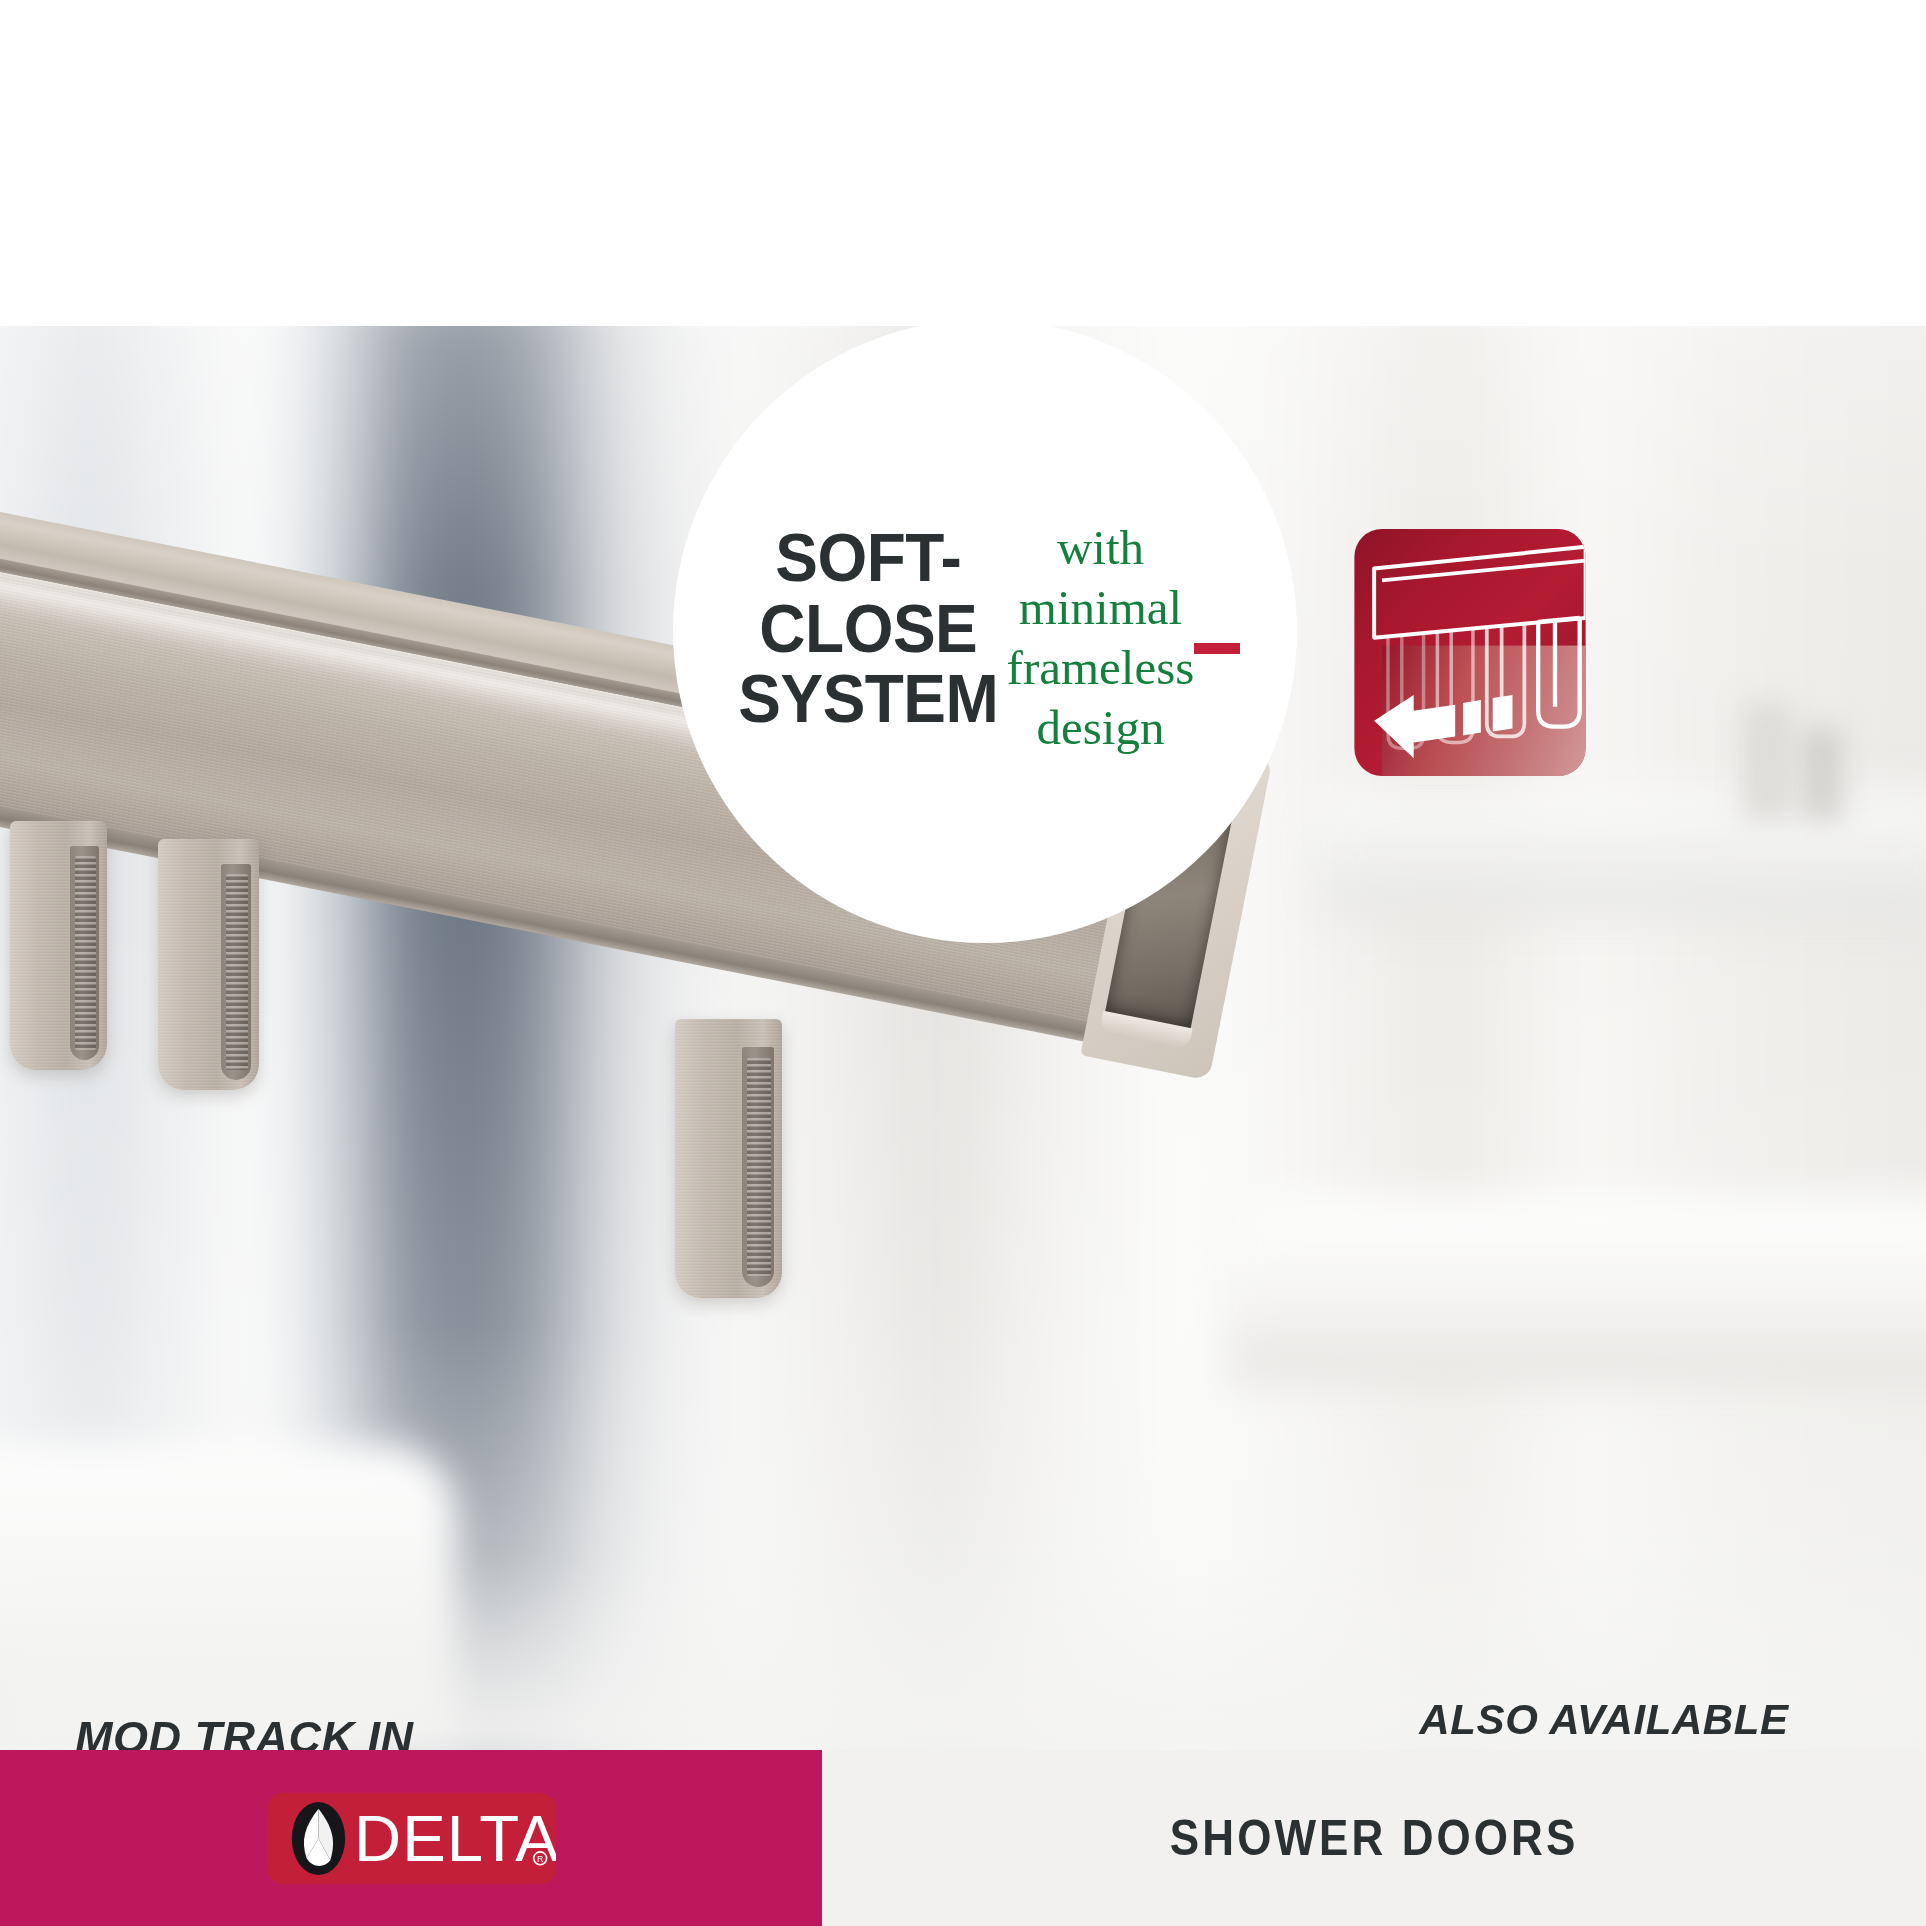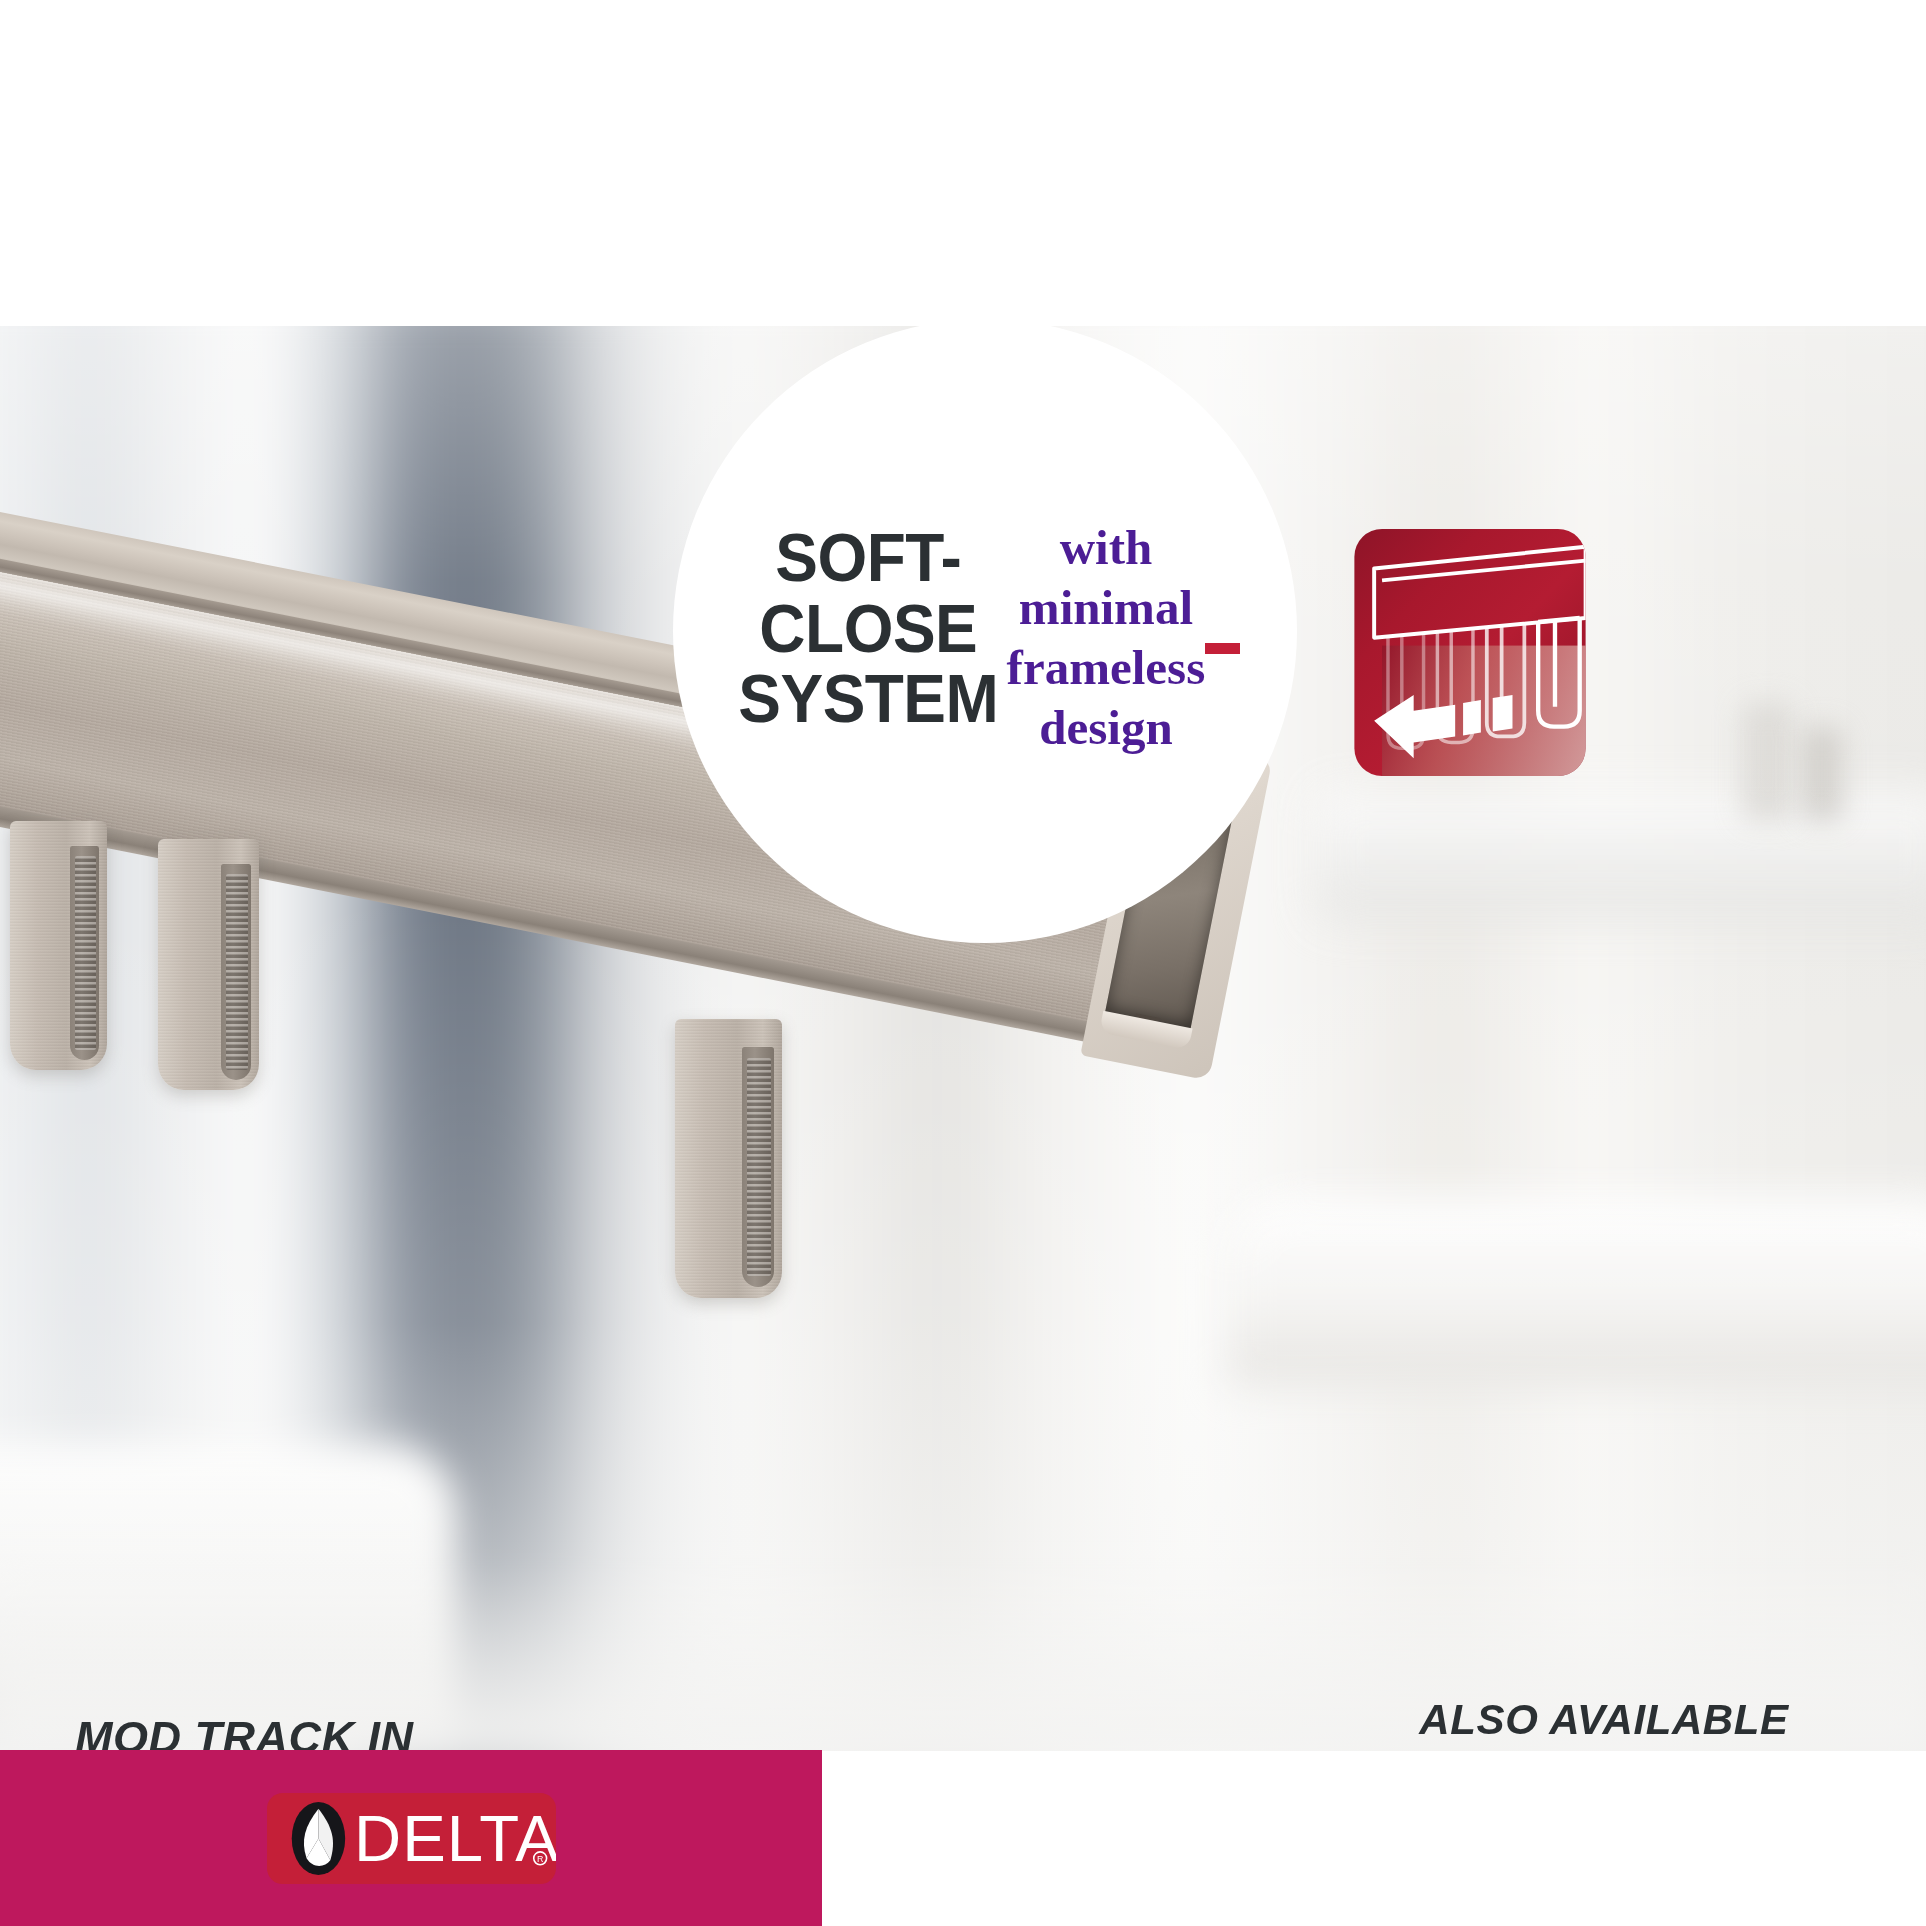--- a/index.html
+++ b/index.html
@@ -320,26 +320,25 @@
     line-height: 1.04;
     text-align: center;
     letter-spacing: -0.5px;
     transform: scaleX(0.94);
     margin: 0 0 6px 0;
     white-space: pre-line;
   }
   .badge-sub {
     font-family: "Liberation Serif", "DejaVu Serif", serif;
     font-size: 49px;
-    color: #4c1d95;
+    color: #15803d;
     line-height: 1.22;
     text-align: center;
     margin: 14px 0 0 0;
     white-space: pre-line;
-    font-weight: bold;
   }
   .badge-rule {
     margin-top: 34px;
     width: 87px;
     height: 11px;
     background: #c41f38;
   }
 
   
   .feature-icon {
@@ -553,16 +552,19 @@
         <path d="M52 20 C 66 38, 70 52, 64 72 L52 50 Z" fill="#f2f2f2"></path>
         <path d="M40 70 C 46 80, 58 80, 64 72 L52 50 Z" fill="#ffffff"></path>
 
         <g fill="#ffffff" font-family="Liberation Sans, sans-serif" font-size="66" font-weight="normal" letter-spacing="1">
           <text x="88" y="73">DELTA</text>
         </g>
         <circle cx="276" cy="70" r="6.5" fill="none" stroke="#ffffff" stroke-width="1.6"></circle>
         <text x="276" y="74" fill="#ffffff" font-family="Liberation Sans, sans-serif" font-size="9" text-anchor="middle">R</text>
       </svg>
     </div>
+    <div class="footer-right">
+      <div class="footer-brand-text">SHOWER DOORS</div>
+    </div>
   </div>
 
 </div>
 
 
 </body></html>

